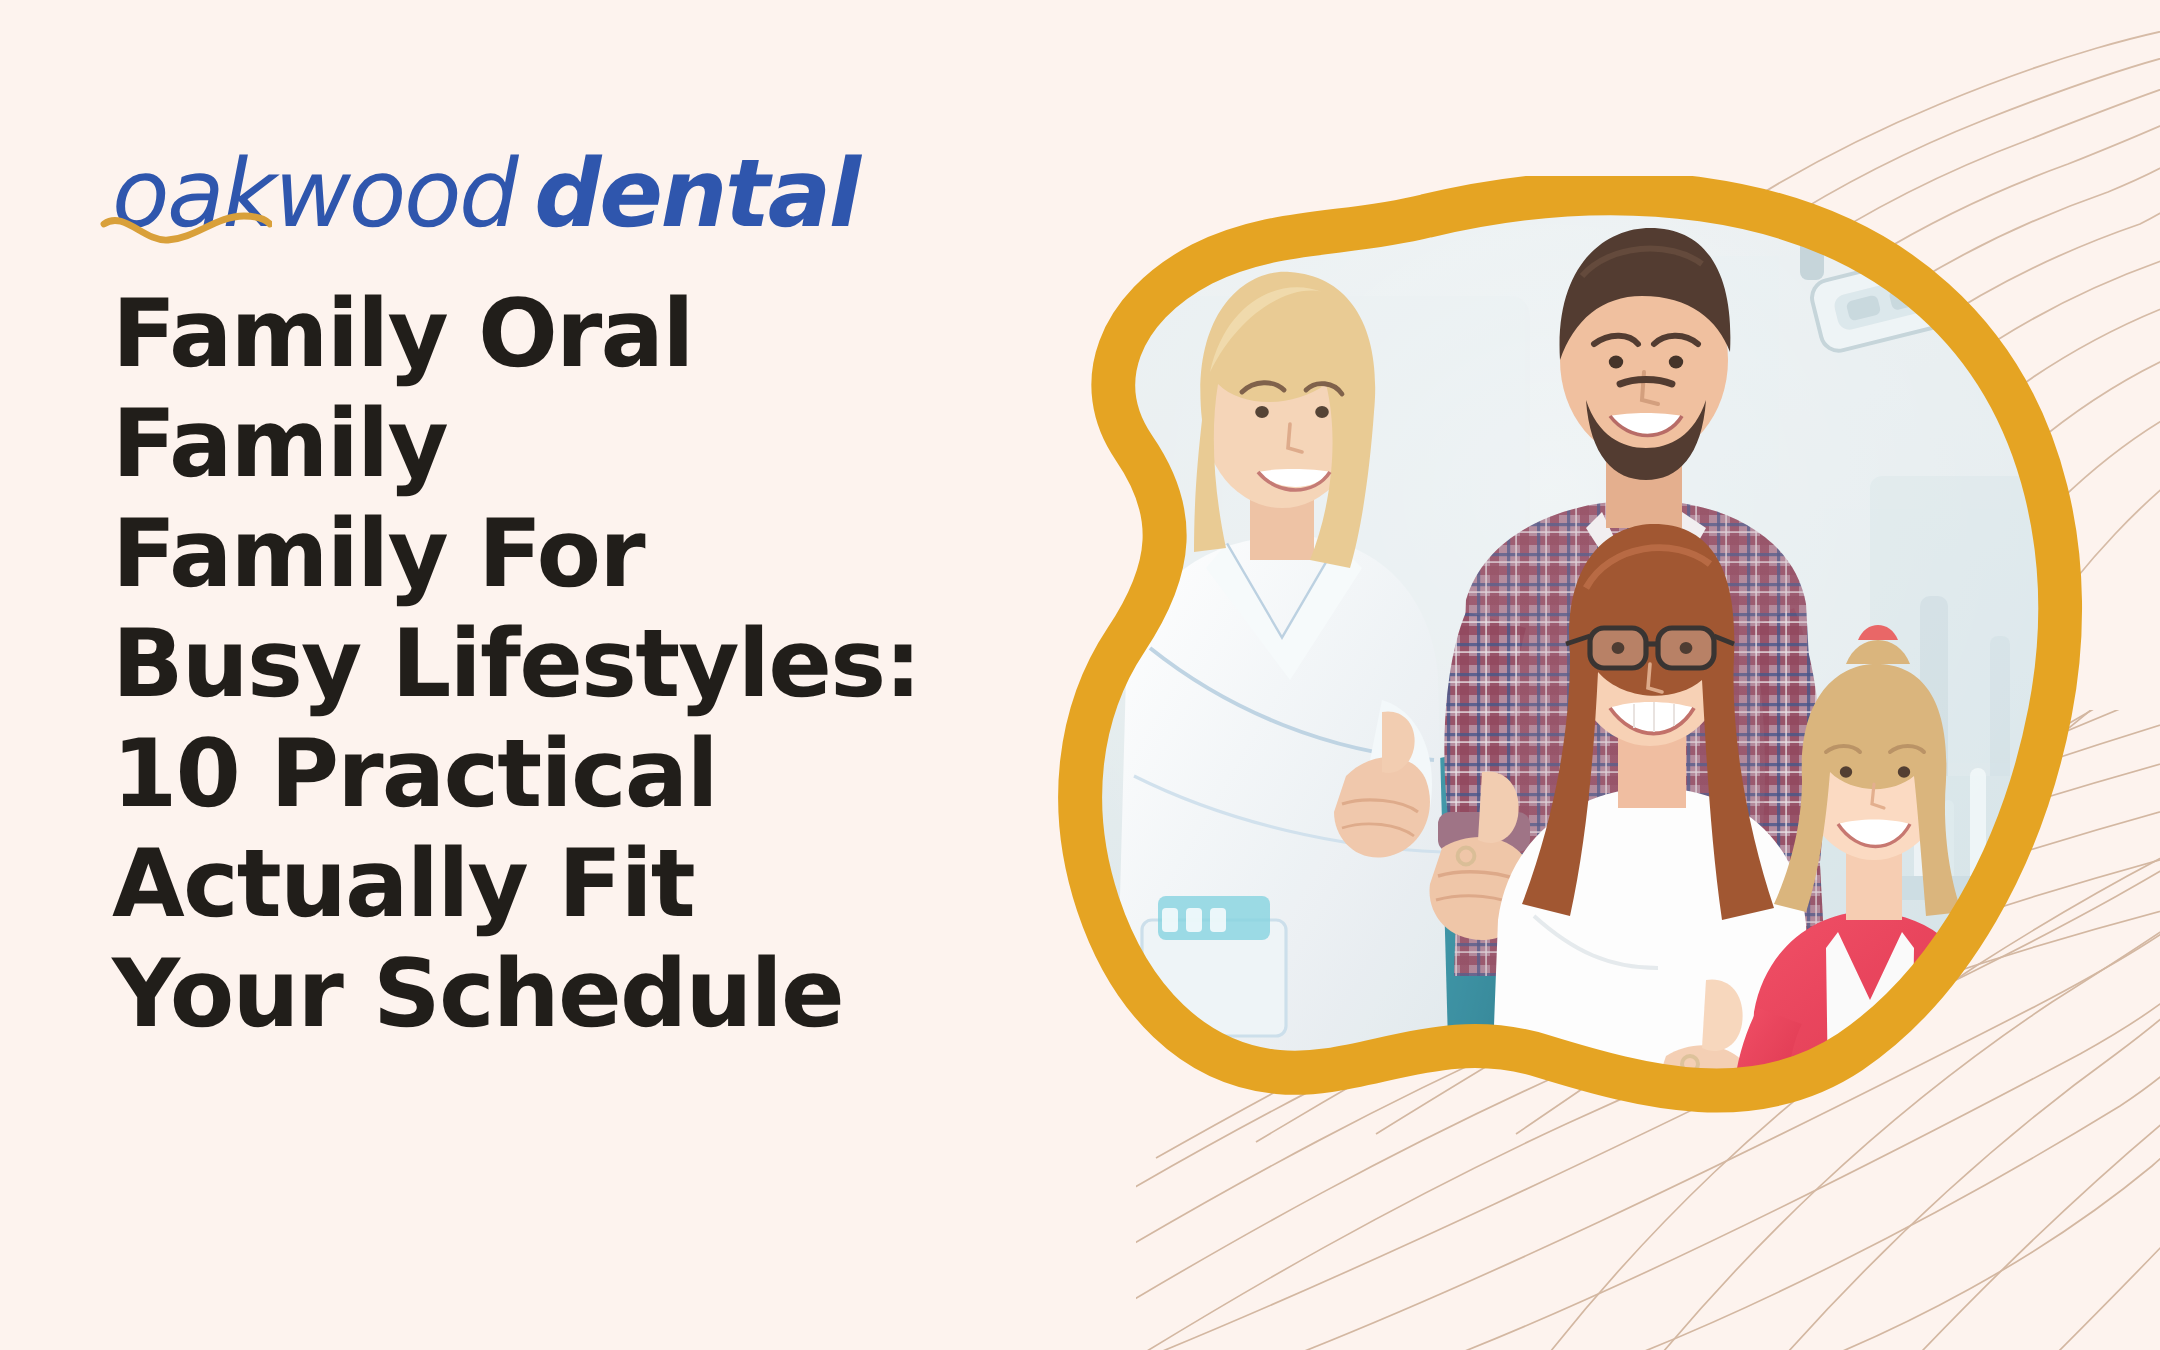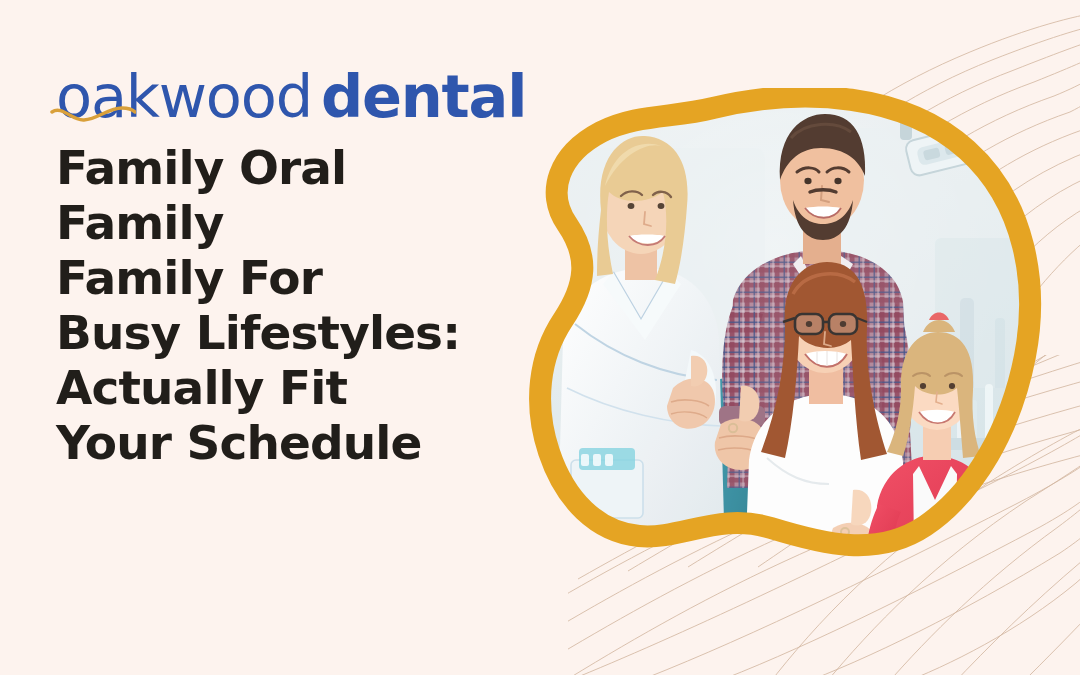--- a/index.html
+++ b/index.html
@@ -43,24 +43,25 @@
 
   
   .logo {
     position: relative;
     display: block;
     height: 58px;
     white-space: nowrap;
     margin-bottom: 14px;
   }
   .logo-text {
-    font-size: 59px;
+    font-size: 47px;
     line-height: 58px;
     letter-spacing: -0.6px;
     white-space: nowrap;
+    font-style: italic;
   }
   .logo-oakwood {
     color: #2f56ad;
     font-weight: 500;
     font-family: "DejaVu Sans", sans-serif;
     letter-spacing: -1.2px;
   }
   .logo-dental {
     color: #2f56ad;
     font-weight: bold;
@@ -154,20 +155,21 @@
       <span class="logo-text">
         <span class="logo-oakwood">oakwood</span><span class="logo-dental">dental</span>
       </span>
     </div>
 
     <h1 class="headline">
       <span class="hl-line">Family Oral</span>
       <span class="hl-line">Family</span>
       <span class="hl-line">Family For</span>
       <span class="hl-line">Busy Lifestyles:</span>
+      <span class="hl-line">10 Practical</span>
       <span class="hl-line">Actually Fit</span>
       <span class="hl-line">Your Schedule</span>
     </h1>
   </div>
 
   <div class="blob-wrap">
     <svg class="blob-svg" viewBox="0 0 540 530">
       <defs>
 
         <path id="blobPath" d="M208 20

